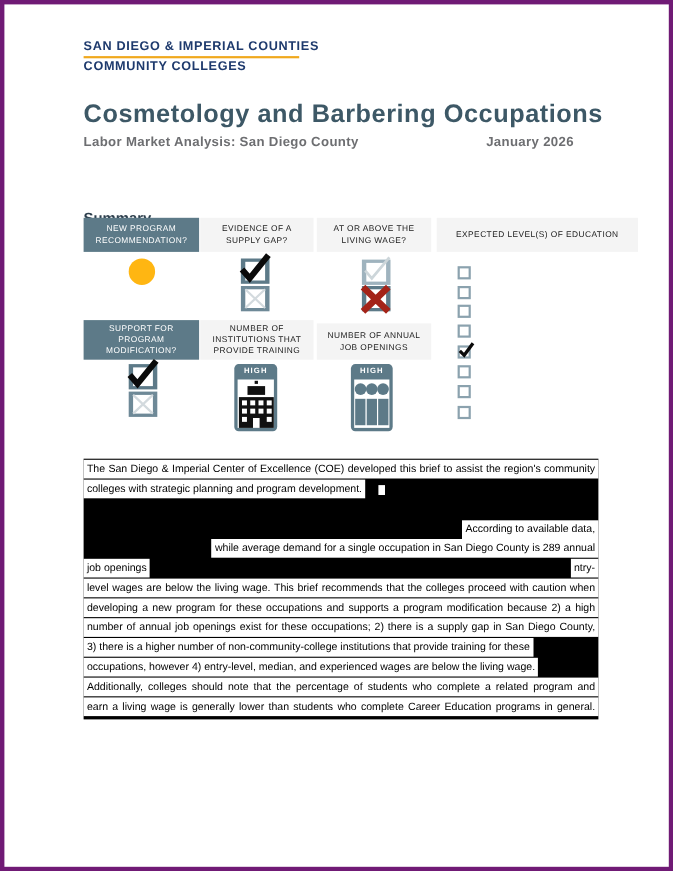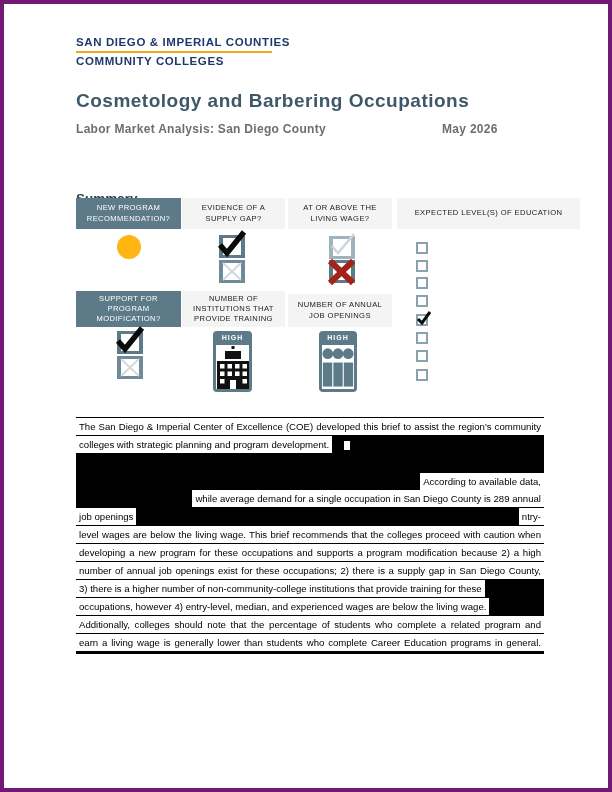--- a/index.html
+++ b/index.html
@@ -5,21 +5,21 @@
   html,body{margin:0;padding:0;background:#e8e8e8;}
   .page{
     position:relative;width:612px;height:792px;background:#ffffff;
     border:4px solid #701a75;box-sizing:border-box;overflow:hidden;
     font-family:"Liberation Sans", sans-serif;
   }
   .abs{position:absolute;}
   
   .org-line{color:#1E3A6D;font-weight:bold;font-size:11.5px;letter-spacing:.6px;white-space:nowrap;}
   .gold-rule{background:#F0A81C;height:2px;width:196px;}
-  .doc-title{color:#3D5866;font-weight:bold;font-size:19px;letter-spacing:.5px;white-space:nowrap;}
+  .doc-title{color:#3D5866;font-weight:bold;font-size:23px;letter-spacing:.5px;white-space:nowrap;}
   .doc-sub{color:#6D6E71;font-weight:bold;font-size:12px;letter-spacing:.3px;white-space:nowrap;}
   .summary-h{color:#2C3E4C;font-weight:bold;font-size:13.5px;}
   
   .hcell{display:flex;align-items:center;justify-content:center;text-align:center;
          font-size:7.6px;line-height:1.35;letter-spacing:.4px;box-sizing:border-box;padding:2px 4px;}
   .hcell.slate{background:#5D7A88;color:#ffffff;}
   .hcell.light{background:#F4F4F4;color:#1a1a1a;}
   
   .cbw{position:absolute;width:26px;height:23px;background:#5D7A88;}
   .cbw.lighter{background:#9FB3BE;}
@@ -46,21 +46,21 @@
 <body>
 
 <div class="page">
 
   <div class="abs org-line" style="left:72px;top:32px;">SAN DIEGO &amp; IMPERIAL COUNTIES</div>
   <div class="abs gold-rule" style="left:72px;top:47px;"></div>
   <div class="abs org-line" style="left:72px;top:51px;">COMMUNITY COLLEGES</div>
 
   <div class="abs doc-title" style="left:72px;top:86px;">Cosmetology and Barbering Occupations</div>
   <div class="abs doc-sub" style="left:72px;top:118px;">Labor Market Analysis: San Diego County</div>
-  <div class="abs doc-sub" style="left:438px;top:118px;">May 2026</div>
+  <div class="abs doc-sub" style="left:438px;top:118px;">January 2026</div>
 
   <div class="abs summary-h" style="left:72px;top:163px;margin-top:24px;">Summary</div>
 
   <div class="abs hcell slate" style="left:72px;top:194px;width:105px;height:31px;">NEW PROGRAM RECOMMENDATION?</div>
   <div class="abs hcell light" style="left:178px;top:194px;width:103px;height:31px;">EVIDENCE OF A SUPPLY GAP?</div>
   <div class="abs hcell light" style="left:393px;top:194px;width:183px;height:31px;">EXPECTED LEVEL(S) OF EDUCATION</div>
   <div class="abs hcell light" style="left:284px;top:194px;width:104px;height:31px;">AT OR ABOVE THE LIVING WAGE?</div>
 
   <div class="circle" style="left:113px;top:231px;"></div>
 

